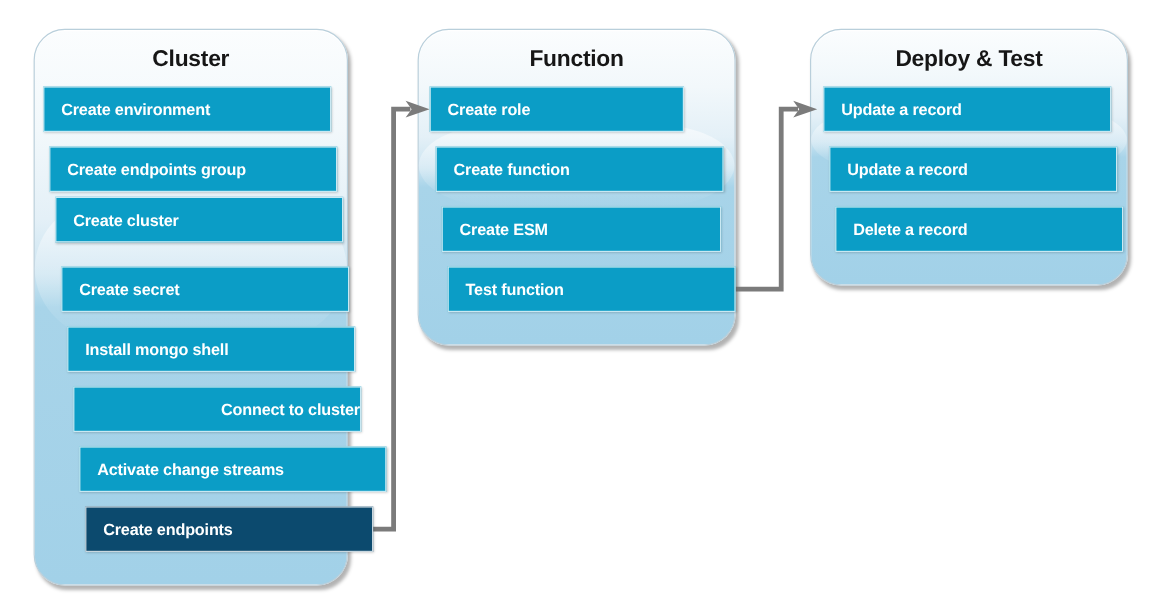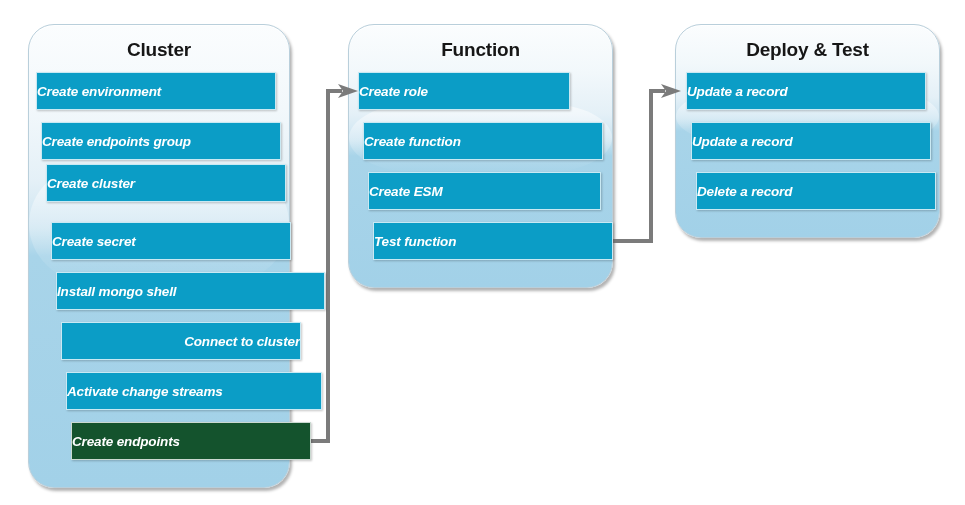--- a/index.html
+++ b/index.html
@@ -64,33 +64,33 @@
     letter-spacing: -0.2px;
     z-index: 3;
   }
 
   
   .step {
     position: absolute;
     height: 38px;
     line-height: 38px;
     box-sizing: border-box;
+    padding-left: 14px;
     color: #ffffff;
     font-size: 13.5px;
     font-weight: bold;
     letter-spacing: -0.15px;
     border: 1px solid rgba(255,255,255,0.78);
     box-shadow: 1px 1px 2px rgba(0,0,0,0.22);
     white-space: nowrap;
     z-index: 4;
     overflow: hidden;
-    font-style: italic;
   }
   .step.blue   { background: #0b9dc6; }
-  .step.orange { background: #14532d; }
+  .step.orange { background: #0c4a6e; }
 
   
   .conn {
     position: absolute;
     z-index: 2;
     overflow: visible;
   }
   .conn svg { display: block; overflow: visible; }
 </style>
 </head>
@@ -113,21 +113,21 @@
   </div>
 
   <div class="panel" style="left:28px; top:24px; width:262px; height:464px;">
     <div class="panel-title">Cluster</div>
   </div>
 
   <div class="step blue" style="left:36px; top:72px; width:240px;">Create environment</div>
   <div class="step blue" style="left:41px; top:122px; width:240px;">Create endpoints group</div>
   <div class="step blue" style="left:46px; top:164px; width:240px;">Create cluster</div>
   <div class="step blue" style="left:51px; top:222px; width:240px;">Create secret</div>
-  <div class="step blue" style="left:56px; top:272px; width:269px;">Install mongo shell</div>
+  <div class="step blue" style="left:56px; top:272px; width:240px;">Install mongo shell</div>
   <div class="step blue" style="left:61px; top:322px; width:240px;text-align:right;">Connect to cluster</div>
   <div class="step blue" style="left:66px; top:372px; width:256px;">Activate change streams</div>
   <div class="step orange" style="left:71px; top:422px; width:240px;">Create endpoints</div>
 
   <div class="panel" style="left:348px; top:24px; width:265px; height:264px;">
     <div class="panel-title">Function</div>
   </div>
 
   <div class="step blue" style="left:358px; top:72px; width:212px;">Create role</div>
   <div class="step blue" style="left:363px; top:122px; width:240px;">Create function</div>

